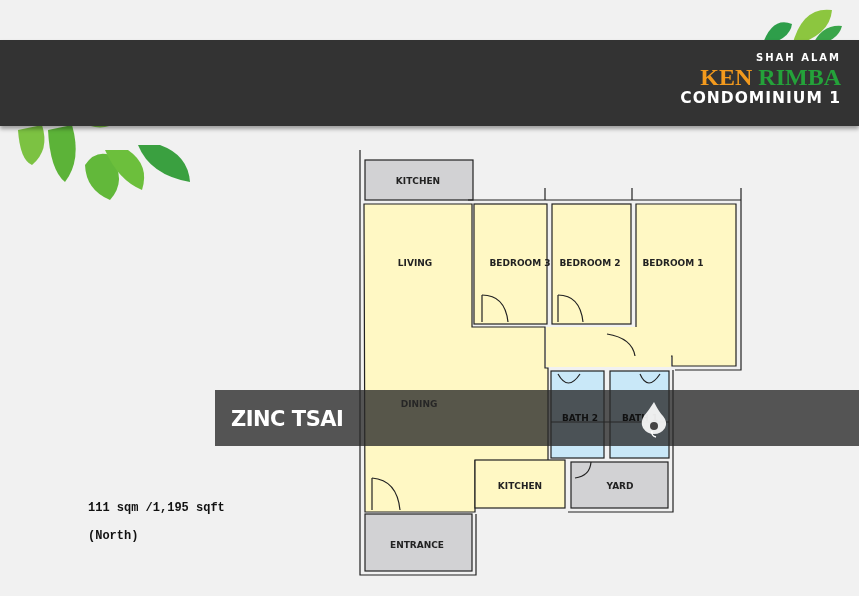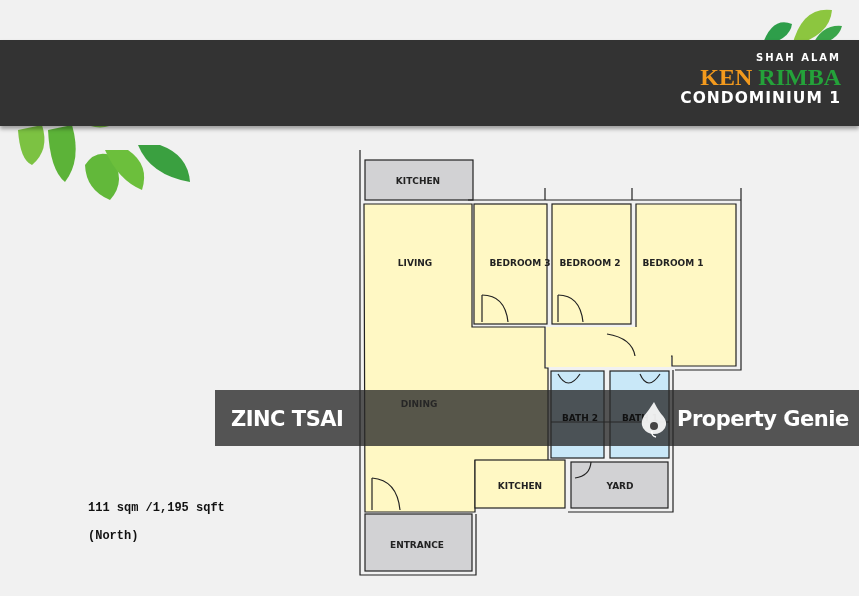--- a/index.html
+++ b/index.html
@@ -116,14 +116,13 @@
 
 <div class="watermark">
   <div class="room-label" style="left:365px;top:23px;color:#111;">BATH 2</div>
   <div class="room-label" style="left:425px;top:23px;color:#111;">BATH 1</div>
   <div class="wm-left">ZINC TSAI</div>
   <svg class="wm-icon" viewBox="0 0 30 38">
     <path d="M15 2 Q10 10 5 16 Q1 22 4 28 Q8 34 15 34 Q22 34 26 28 Q29 22 24 16 Q20 12 15 2Z" fill="#fff" opacity="0.9"></path>
     <circle cx="15" cy="26" r="4" fill="#444"></circle>
     <path d="M13 31 Q12 36 17 37" stroke="#fff" stroke-width="1.5" fill="none"></path>
   </svg>
-  <div class="wm-right">Property Genie</div>
 </div>
 
 </body></html>

